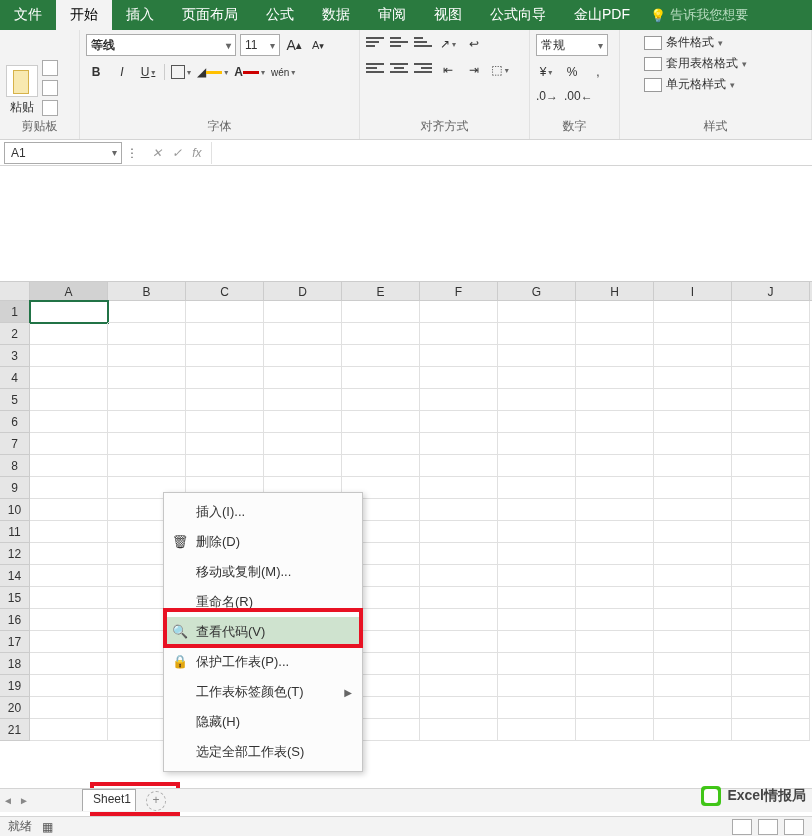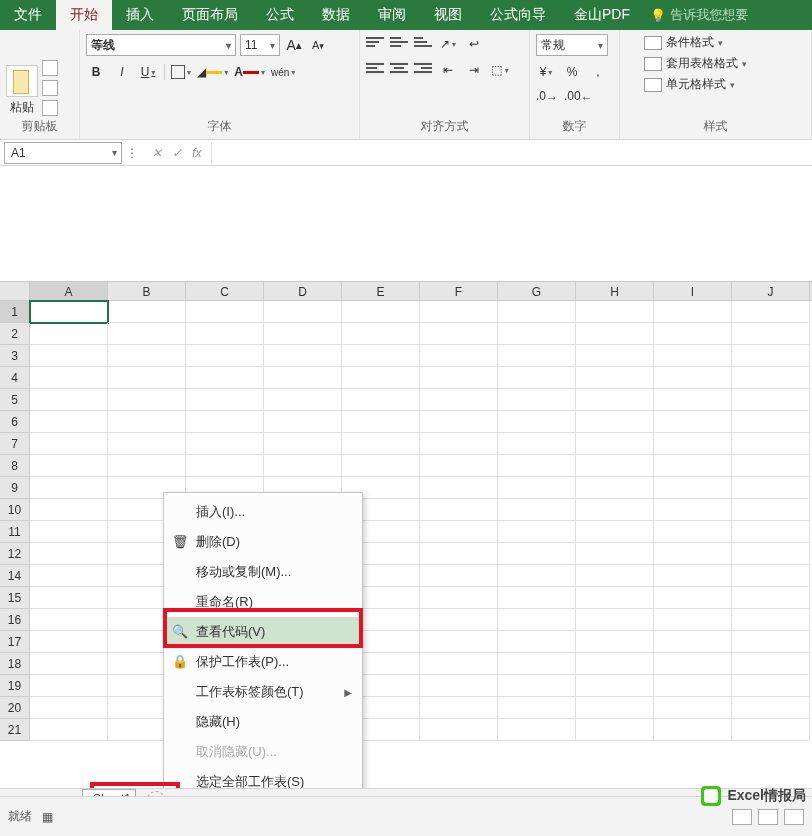--- a/index.html
+++ b/index.html
@@ -1,21 +1,21 @@
 <!DOCTYPE html>
 <html><head>
 <meta charset="utf-8">
 <style>
 * { box-sizing: border-box; margin: 0; padding: 0; font-family: "Microsoft YaHei", "Segoe UI", sans-serif; }
 body { width: 812px; height: 836px; background: #fff; overflow: hidden; position: relative; font-size: 12px; color: #333; }
 
 
 .menubar { background: #2a7a3f; height: 30px; display: flex; align-items: stretch; color: #fff; }
 .menubar .tab { padding: 0 14px; display: flex; align-items: center; font-size: 14px; cursor: pointer; }
-.menubar .tab.active { background: #f3f3f3; color: #7f1d1d; }
+.menubar .tab.active { background: #f3f3f3; color: #000000; }
 .menubar .tell { color: #b8dcc0; display: flex; align-items: center; gap: 4px; margin-left: 6px; font-size: 13px; }
 
 
 .ribbon { background: #f3f3f3; height: 110px; border-bottom: 1px solid #d4d4d4; display: flex; }
 .group { border-right: 1px solid #e1e1e1; display: flex; flex-direction: column; justify-content: space-between; padding: 4px 6px 2px 6px; }
 .group-label { text-align: center; font-size: 12px; color: #666; padding: 2px 0; }
 .group-body { flex: 1; display: flex; align-items: flex-end; }
 
 .clipboard { width: 80px; }
 .clipboard .big { display: flex; flex-direction: column; align-items: center; gap: 2px; }
@@ -85,21 +85,21 @@
 .rb-ctx { left: 163px; top: 608px; width: 200px; height: 40px; }
 .rb-sheet { left: 90px; top: 782px; width: 90px; height: 34px; }
 
 
 .sheetbar { position: absolute; left: 0; right: 0; top: 788px; height: 24px; background: #f3f3f3; border-top: 1px solid #d4d4d4; display: flex; align-items: center; }
 .nav-arw { width: 16px; text-align: center; color: #888; cursor: pointer; font-size: 10px; }
 .sheet-tab { background: #fff; border: 1px solid #aaa; border-bottom: none; padding: 2px 4px 5px 10px; font-size: 12px; margin-top: -2px; cursor: pointer; }
 .addsheet { width: 20px; height: 20px; border: 1px dashed #aaa; border-radius: 10px; margin-left: 10px; text-align: center; line-height: 17px; color: #888; cursor: pointer; }
 
 
-.status { position: absolute; left: 0; right: 0; bottom: 0; height: 40px; background: #f3f3f3; border-top: 1px solid #d4d4d4; display: flex; align-items: center; padding: 0 8px; font-size: 12px; color: #555; justify-content: space-between; }
+.status { position: absolute; left: 0; right: 0; bottom: 0; height: 20px; background: #f3f3f3; border-top: 1px solid #d4d4d4; display: flex; align-items: center; padding: 0 8px; font-size: 12px; color: #555; justify-content: space-between; }
 .viewbtns { display: flex; gap: 6px; align-items: center; }
 .vbtn { width: 20px; height: 16px; border: 1px solid #aaa; background: #fff; }
 
 
 .wm { position: absolute; right: 6px; bottom: 30px; display: flex; align-items: center; gap: 6px; font-size: 14px; color: #333; opacity: .9; }
 .wm .logo { width: 20px; height: 20px; background: #2dc100; border-radius: 4px; position: relative; }
 .wm .logo::before { content: ""; position: absolute; inset: 3px; background: #fff; border-radius: 3px; }
 .under { text-decoration: underline; }
 </style>
 </head>
@@ -568,23 +568,20 @@
       <span class="cicn">🔒</span>
       <span>保护工作表(P)...</span>
     </div>
   <div class="ctx-item">
       <span>工作表标签颜色(T)</span>
       <span class="arw">▶</span>
     </div>
   <div class="ctx-item">
       <span>隐藏(H)</span>
     </div>
-  <div class="ctx-item disabled">
-      <span>取消隐藏(U)...</span>
-    </div>
   <div class="ctx-item">
       <span>选定全部工作表(S)</span>
     </div>
 </div>
 
 <div class="red-box rb-ctx"></div>
 <div class="red-box rb-sheet"></div>
 
 <div class="sheetbar">
   <div class="nav-arw">◄</div>

